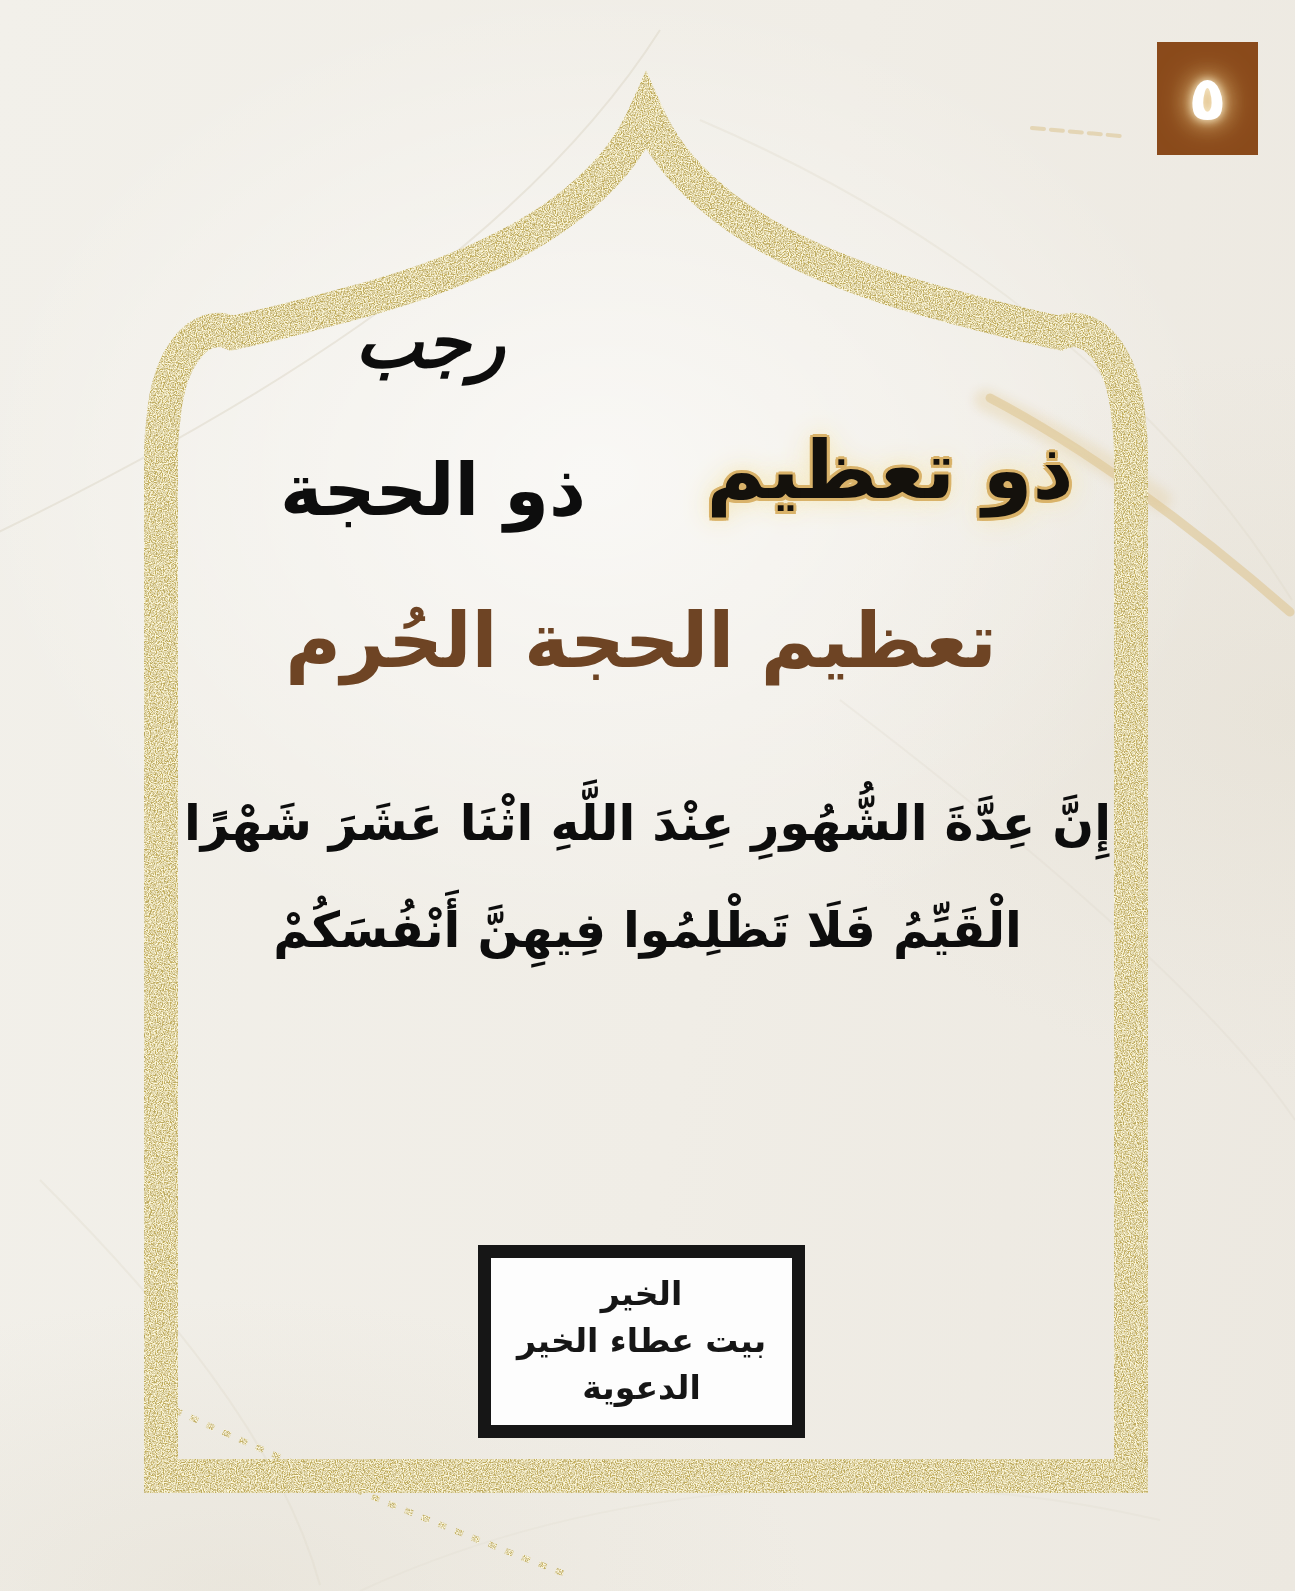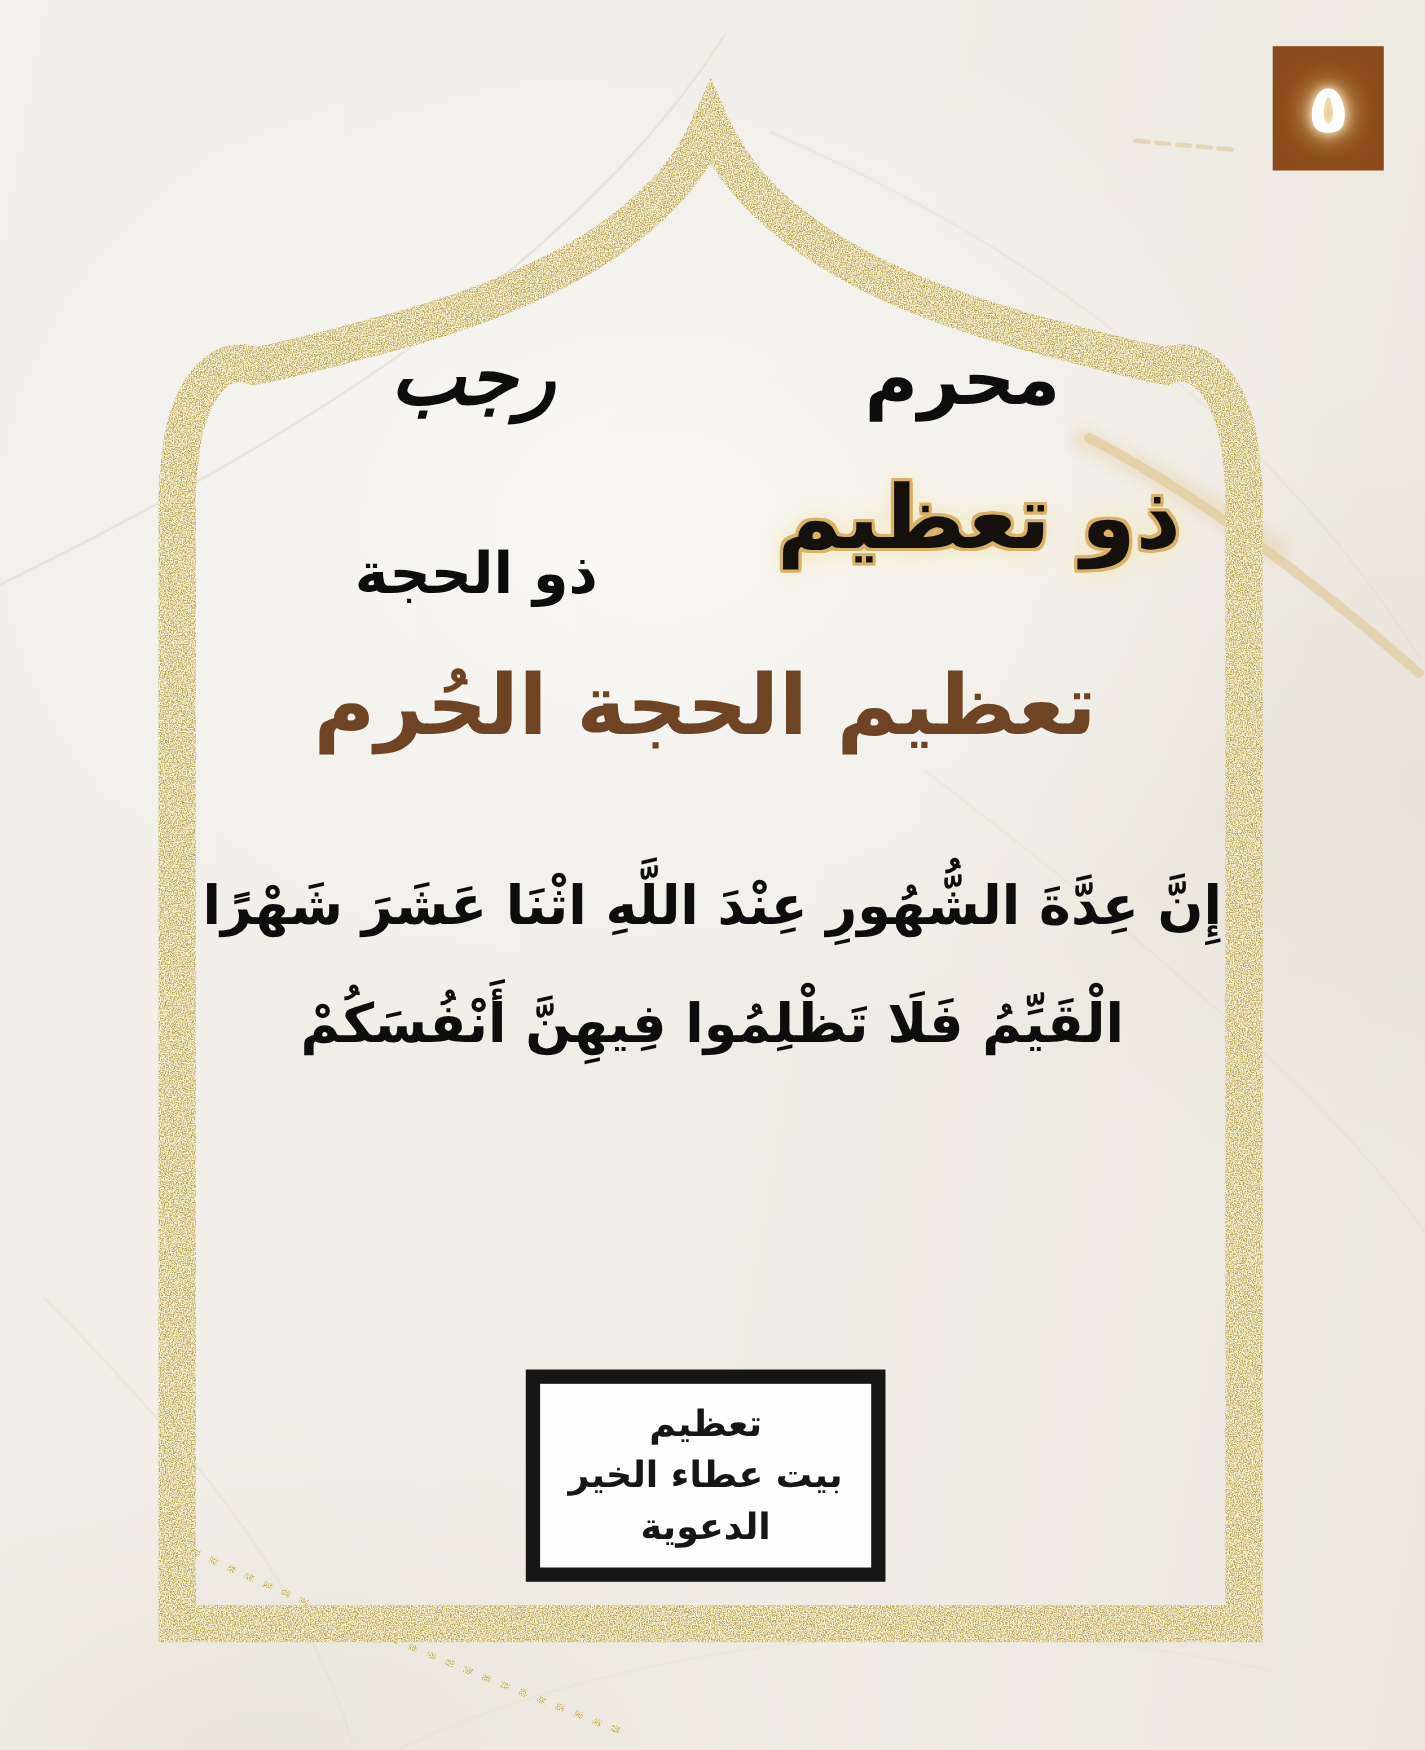--- a/index.html
+++ b/index.html
@@ -25,21 +25,21 @@
     color:#ffffff;font-size:62px;font-weight:bold;line-height:1;
     text-shadow:0 0 10px #fff6d8, 0 0 22px #ffe9ad, 0 0 36px rgba(255,214,128,.85);
   }
 
   .txt-wrap{position:absolute;text-align:center;z-index:1;}
   .txt-wrap>span{display:inline-block;white-space:nowrap;transform-origin:center;}
 
   .month span{font-weight:bold;color:var(--ink,#0d0d0d);}
   .rajab{left:255px;top:300px;width:350px;font-size:72px;font-style:italic;}
   .muharram{left:700px;top:306px;width:350px;font-size:66px;}
-  .hijjah{left:228px;top:448px;width:410px;font-size:52px;margin-top:44px;}
+  .hijjah{left:228px;top:448px;width:410px;font-size:72px;}
   .qadah{left:652px;top:424px;width:476px;font-size:80px;}
   .qadah span{
     color:#14110c;
     text-shadow:
       3px 0 0 var(--outline,#d9b269), -3px 0 0 var(--outline,#d9b269),
       0 3px 0 var(--outline,#d9b269), 0 -3px 0 var(--outline,#d9b269),
       2.5px 2.5px 0 var(--outline,#d9b269), -2.5px 2.5px 0 var(--outline,#d9b269),
       2.5px -2.5px 0 var(--outline,#d9b269), -2.5px -2.5px 0 var(--outline,#d9b269),
       0 0 16px var(--glow,#f6ecc8), 0 0 30px #f1e2ae;
   }
@@ -121,23 +121,20 @@
     </g>
   </svg>
 
   <div class="badge">
     <span class="badge-num">٥</span>
   </div>
 
   <div class="txt-wrap month rajab">
     <span class="fit">رجب</span>
   </div>
-  <div class="txt-wrap month muharram">
-    <span class="fit">محرم</span>
-  </div>
   <div class="txt-wrap month hijjah">
     <span class="fit">ذو الحجة</span>
   </div>
   <div class="txt-wrap month qadah">
     <span class="fit">ذو تعظيم</span>
   </div>
 
   <div class="txt-wrap title">
     <span class="fit">تعظيم الحجة الحُرم</span>
   </div>
@@ -146,21 +143,21 @@
     <div class="vline">
       <span class="fit">إِنَّ عِدَّةَ الشُّهُورِ عِنْدَ اللَّهِ اثْنَا عَشَرَ شَهْرًا</span>
     </div>
     <div class="vline">
       <span class="fit">الْقَيِّمُ فَلَا تَظْلِمُوا فِيهِنَّ أَنْفُسَكُمْ</span>
     </div>
   </div>
 
   <div class="footer-box">
     <div class="fline">
-      <span class="fit">تعظيم</span>
+      <span class="fit">الخير</span>
     </div>
     <div class="fline">
       <span class="fit">بيت عطاء الخير</span>
     </div>
     <div class="fline">
       <span class="fit">الدعوية</span>
     </div>
   </div>
 
 </div>

